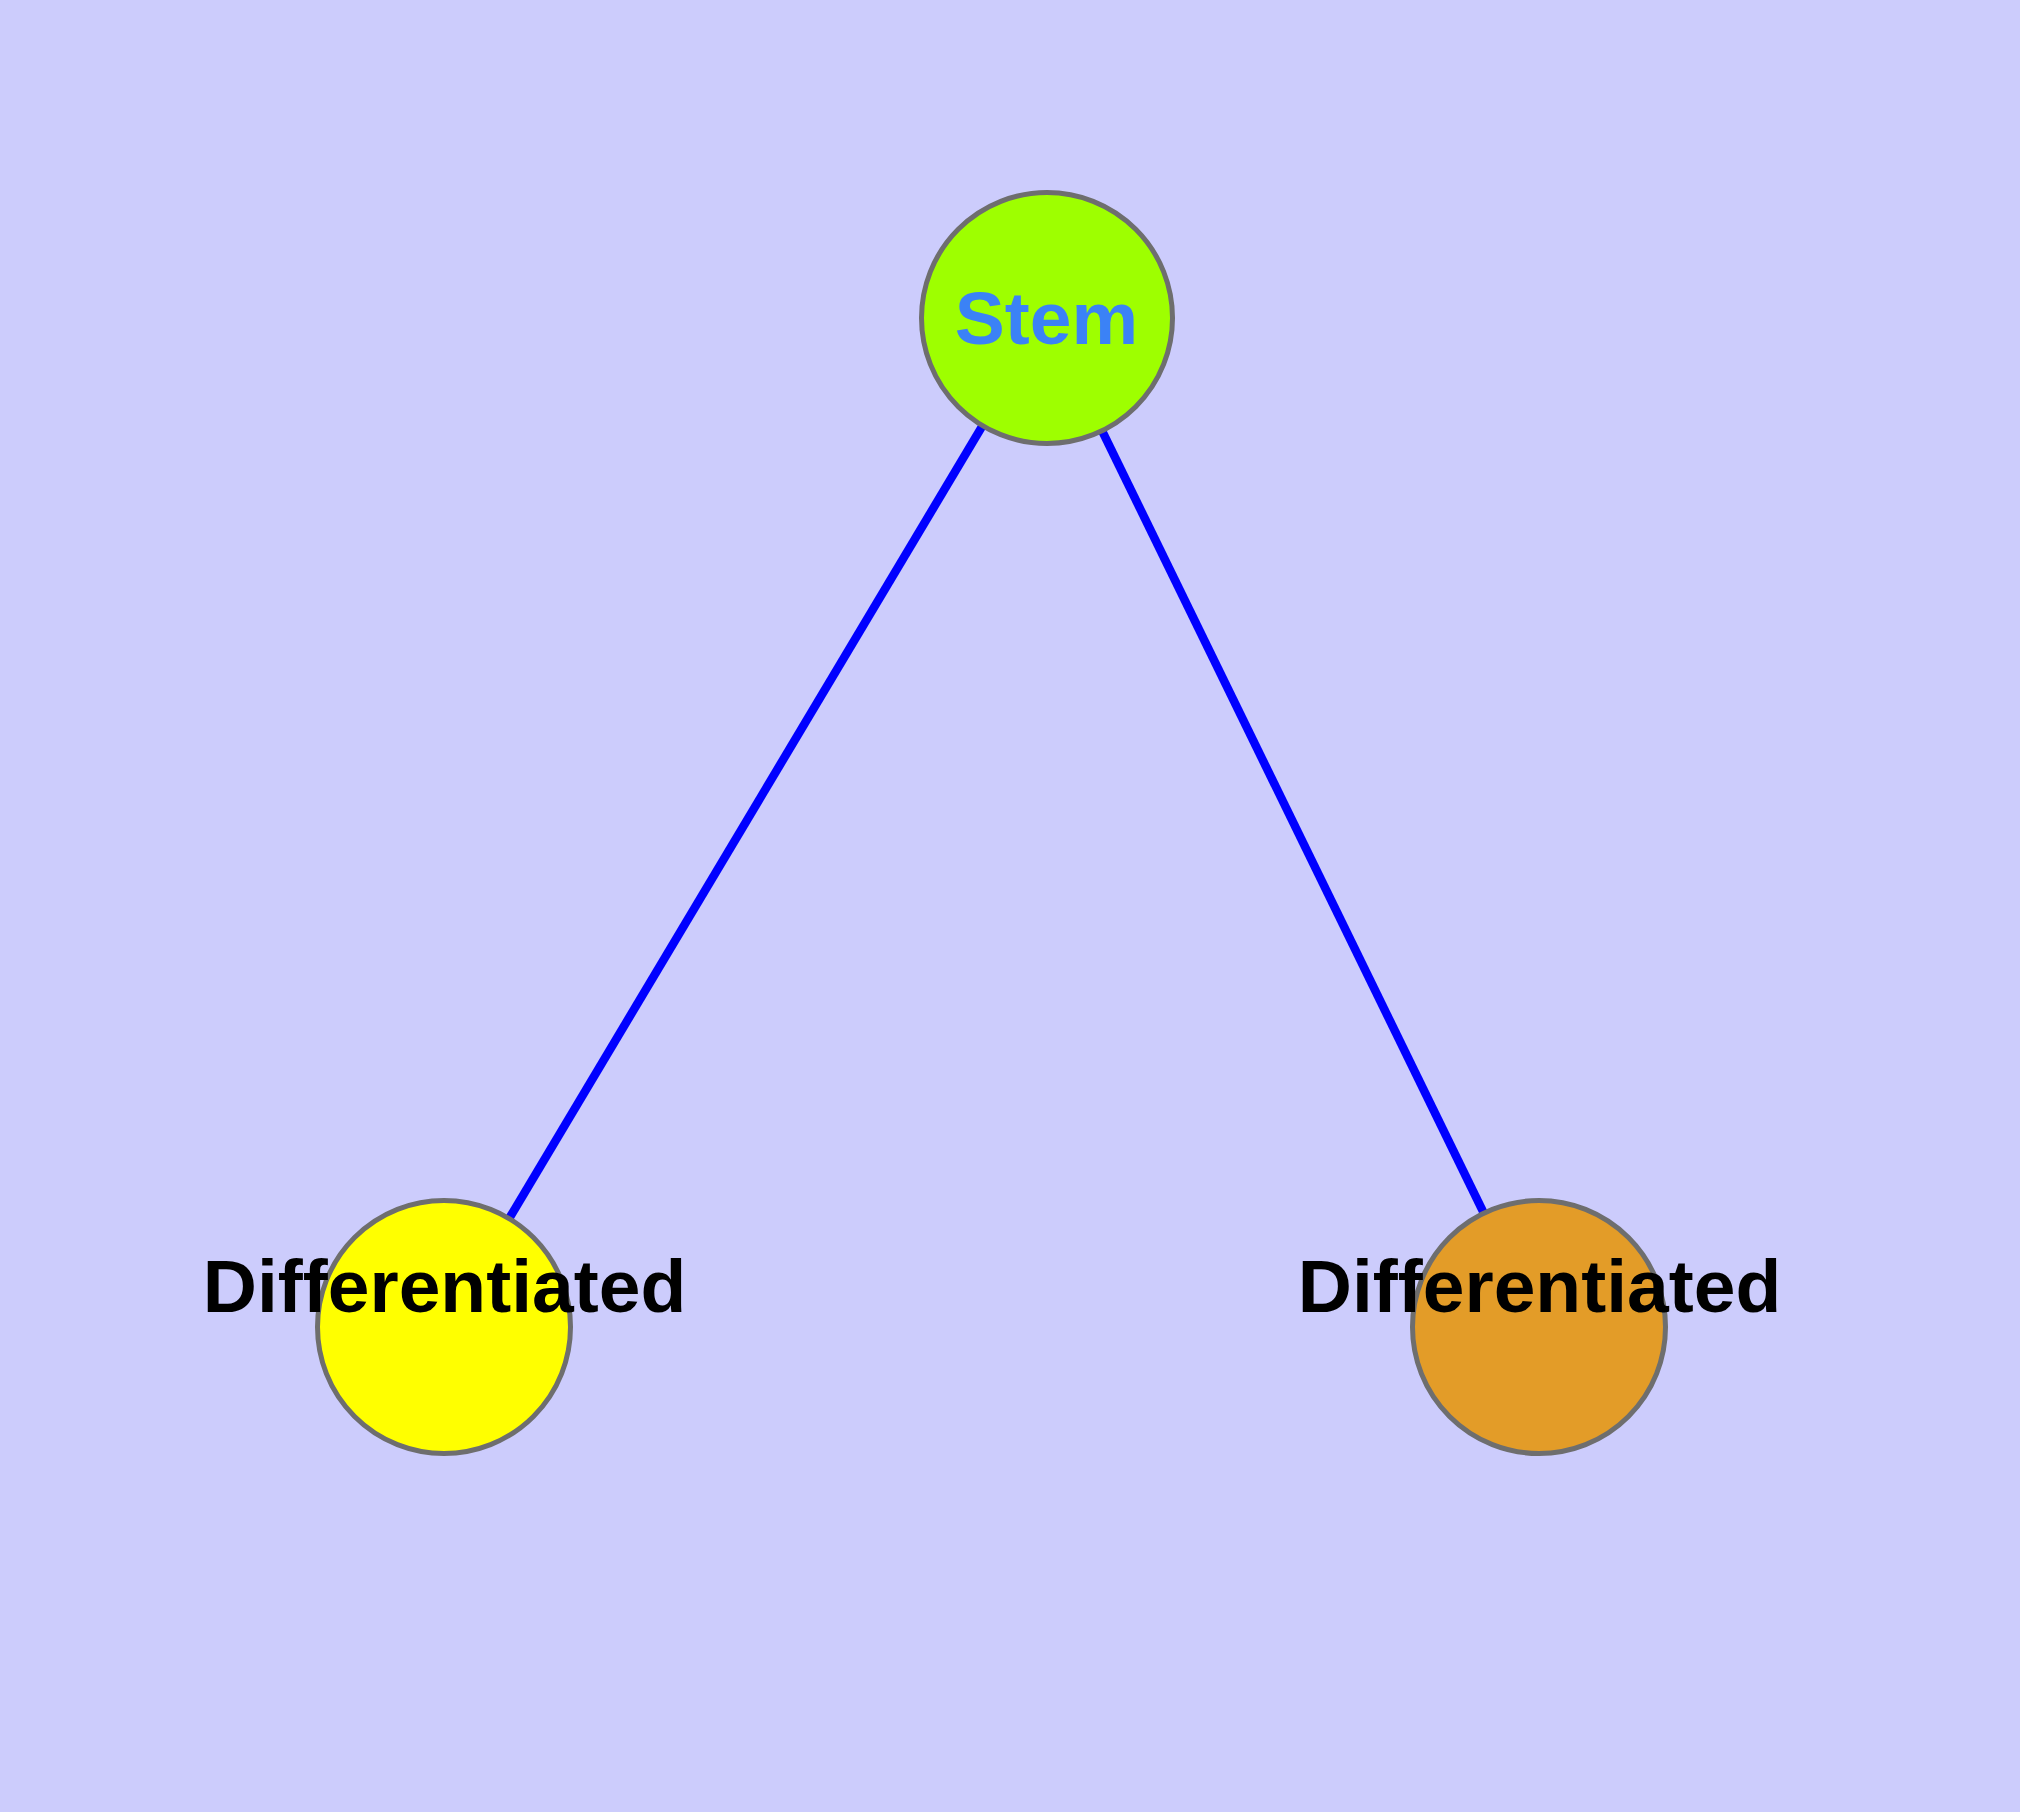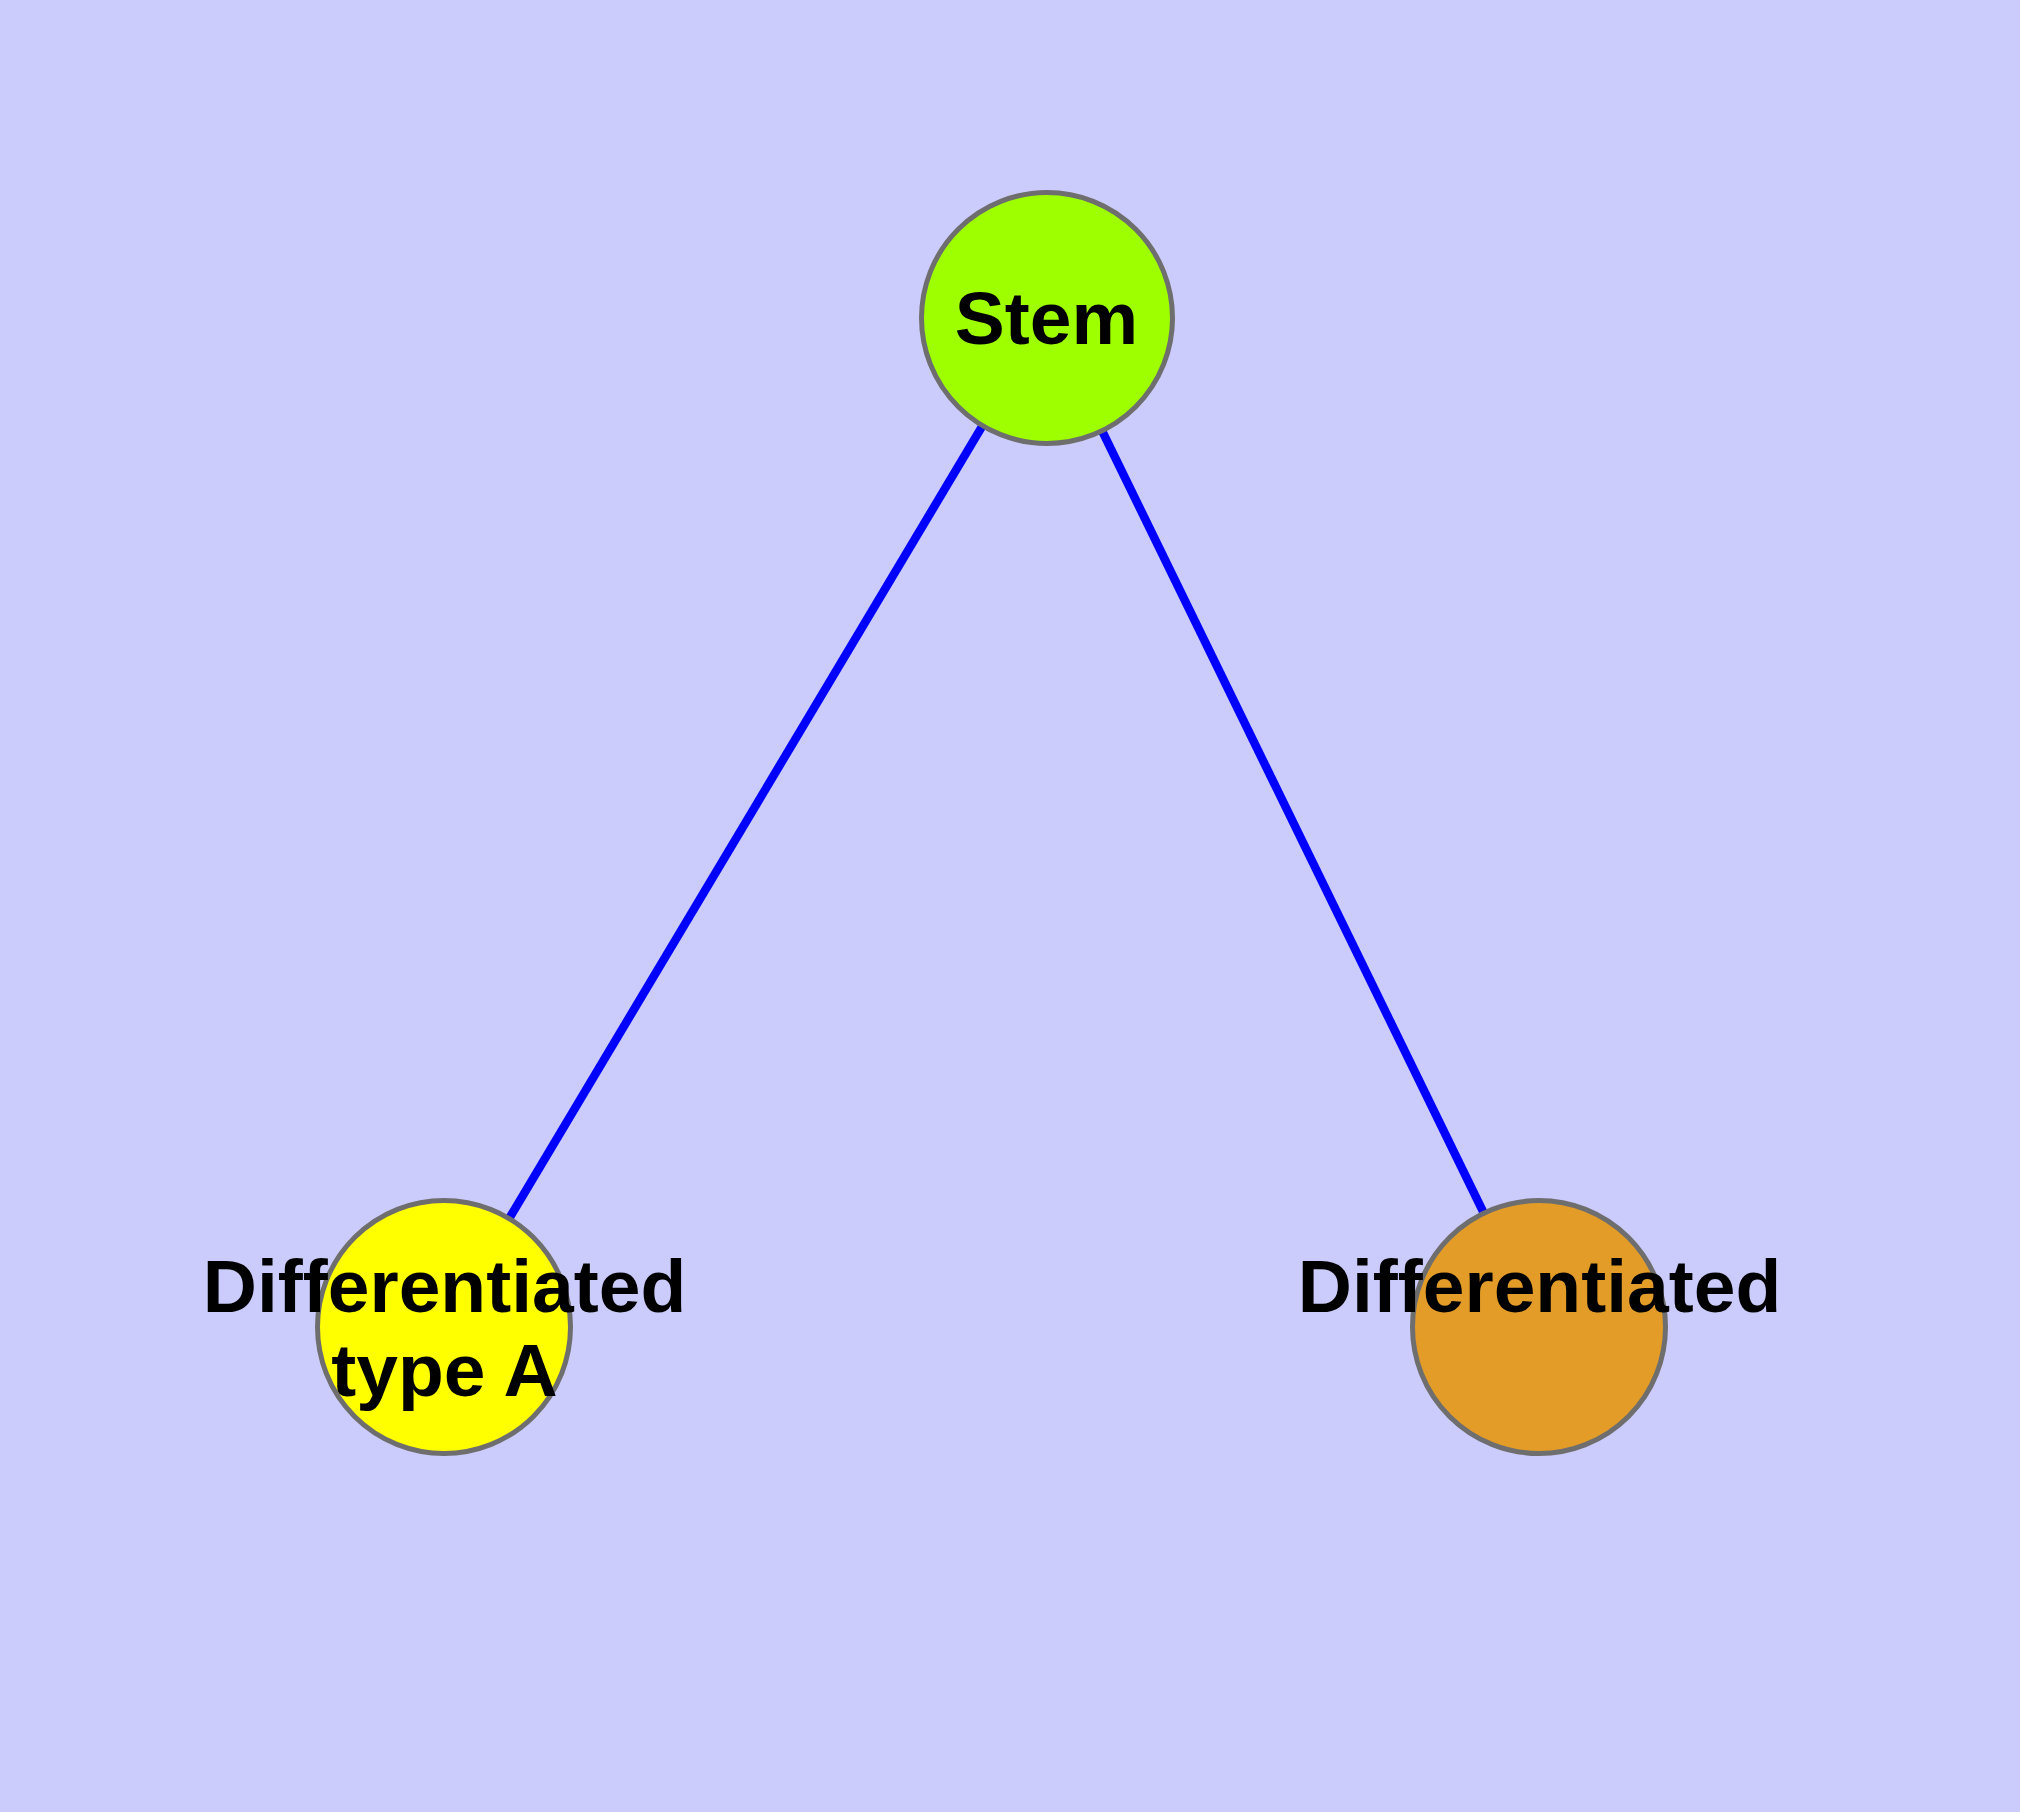--- a/index.html
+++ b/index.html
@@ -55,18 +55,18 @@
 
   <svg id="edge-layer" viewBox="0 0 2384 2138" preserveAspectRatio="none" xmlns="http://www.w3.org/2000/svg" style="width: 2021px; height: 1812px;">
     <line x1="1235" y1="375" x2="524" y2="1566" stroke="#0000ff" stroke-width="10" stroke-linecap="butt"></line>
     <line x1="1235" y1="375" x2="1816" y2="1566" stroke="#0000ff" stroke-width="10" stroke-linecap="butt"></line>
   </svg>
 
   <div class="node" style="left: 919px; top: 190px; width: 256px; height: 256px; background: rgb(158, 255, 0); border-color: rgb(110, 110, 110); border-width: 5.1px;"></div>
   <div class="node" style="left: 315px; top: 1198px; width: 258px; height: 258px; background: rgb(255, 255, 0); border-color: rgb(110, 110, 110); border-width: 5.1px;"></div>
   <div class="node" style="left: 1410px; top: 1198px; width: 258px; height: 258px; background: rgb(227, 156, 40); border-color: rgb(110, 110, 110); border-width: 5.1px;"></div>
 
-  <div class="node-label" style="font-size: 75px; color: #000000; width: 1187px; left: 453px; top: 276px;">Stem</div>
-  <div class="node-label" style="font-size: 75px; color: rgb(0, 0, 0); width: 1187px; left: -149px; top: 1244px;"><span>Differentiated</span><br><span>type A</span></div>
+  <div class="node-label" style="font-size: 75px; color: #3b82f6; width: 1187px; left: 453px; top: 276px;">Stem</div>
+  <div class="node-label" style="font-size: 75px; color: rgb(0, 0, 0); width: 1187px; left: -149px; top: 1244px;"><span>Differentiated</span><br></div>
   <div class="node-label" style="font-size: 75px; color: rgb(0, 0, 0); width: 1187px; left: 946px; top: 1244px;"><span>Differentiated</span><br></div>
 
 </div>
 
 
 </body></html>

